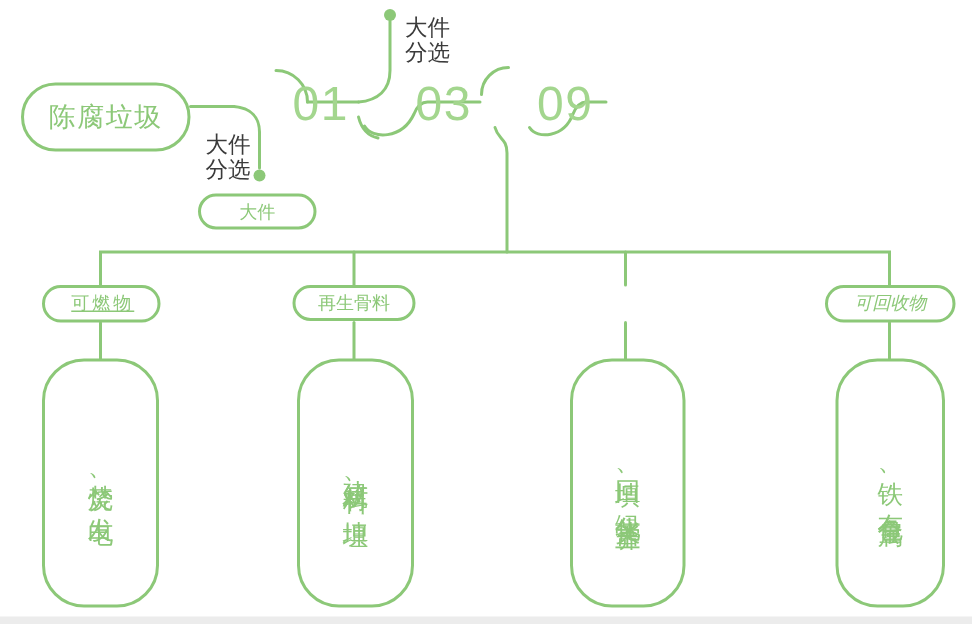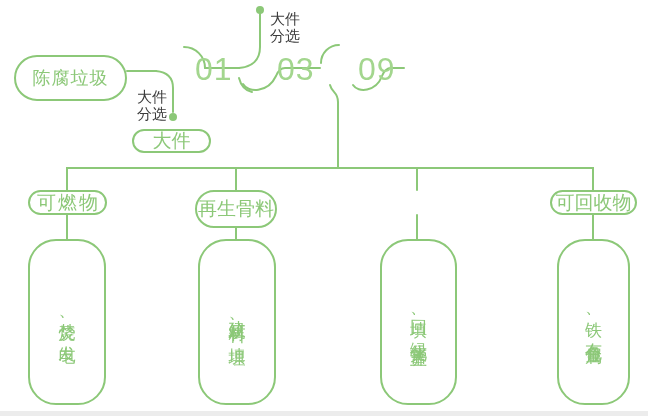--- a/index.html
+++ b/index.html
@@ -11,25 +11,25 @@
   .stage{
     position:relative;width:648px;height:416px;overflow:hidden;
     background:#ffffff;
     font-family:"Liberation Sans", sans-serif;
   }
   svg.connectors{position:absolute;left:0;top:0;}
   .pill{
     position:absolute;box-sizing:border-box;background:#fff;
     border:2px solid var(--green);border-radius:999px;
     color:var(--green);display:flex;align-items:center;justify-content:center;
-    font-size:19px;white-space:nowrap;
+    font-size:12px;white-space:nowrap;
   }
   .pill.top-pill{font-size:18px;letter-spacing:1px;}
   .pill.spread{letter-spacing:6px;text-indent:6px;}
-  .pill.slight{letter-spacing:2px;text-indent:2px;}
+  .pill.slight{letter-spacing:2px;text-indent:2px;text-decoration:underline;}
   .stepnum{
     position:absolute;color:var(--green-light);
     font-size:32px;line-height:30px;letter-spacing:1px;font-weight:400;margin-left:32px;
   }
   .plabel{
     position:absolute;width:34px;color:var(--dark);
     font-size:15px;line-height:16.5px;font-weight:500;
     word-break:break-all;
   }
   .tall-box{
@@ -96,24 +96,24 @@
   <div class="plabel" style="left:137px;top:89px;">大件分选</div>
   <div class="plabel" style="left:270px;top:11px;">大件分选</div>
 
   <div class="pill" style="left:132px;top:129px;width:79px;height:24px;">
     <span>大件</span>
   </div>
 
   <div class="pill slight" style="left:28px;top:190px;width:79px;height:25px;">
     <span>可燃物</span>
   </div>
-  <div class="pill" style="left:195px;top:190px;width:82px;height:38px;justify-content:center;">
+  <div class="pill" style="left:195px;top:190px;width:82px;height:24px;justify-content:center;">
     <span>再生骨料</span>
   </div>
-  <div class="pill" style="left:550px;top:190px;width:87px;height:25px;">
+  <div class="pill" style="left:550px;top:190px;width:87px;height:25px;font-style:italic;">
     <span>可回收物</span>
   </div>
 
   <div class="tall-box" style="left:28px;top:239px;width:78px;height:166px;">
     <span class="vtext">焚烧、发电</span>
   </div>
   <div class="tall-box" style="left:198px;top:239px;width:78px;height:166px;">
     <span class="vtext">建筑材料、填埋</span>
   </div>
   <div class="tall-box" style="left:380px;top:239px;width:77px;height:166px;">

